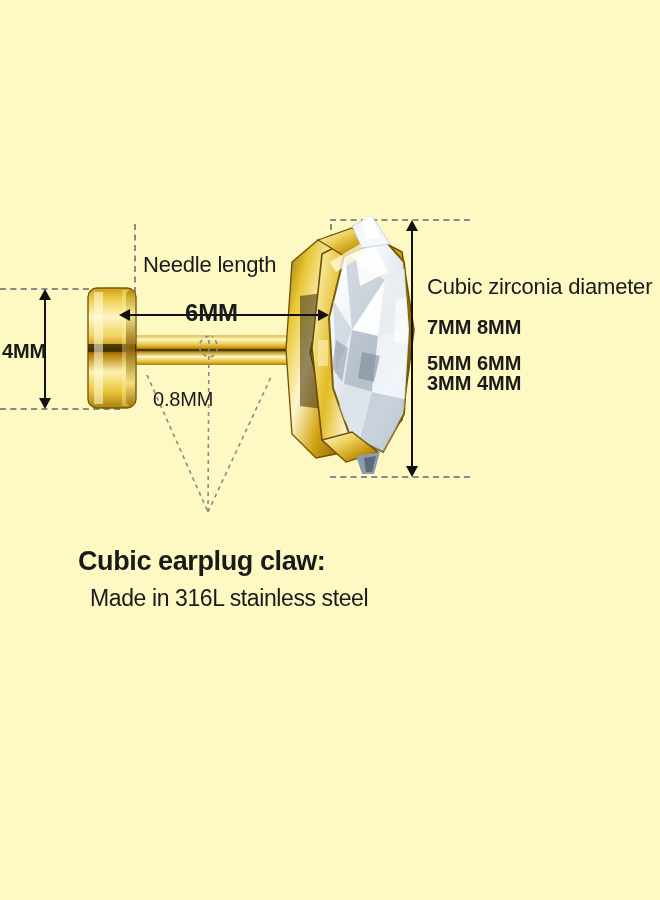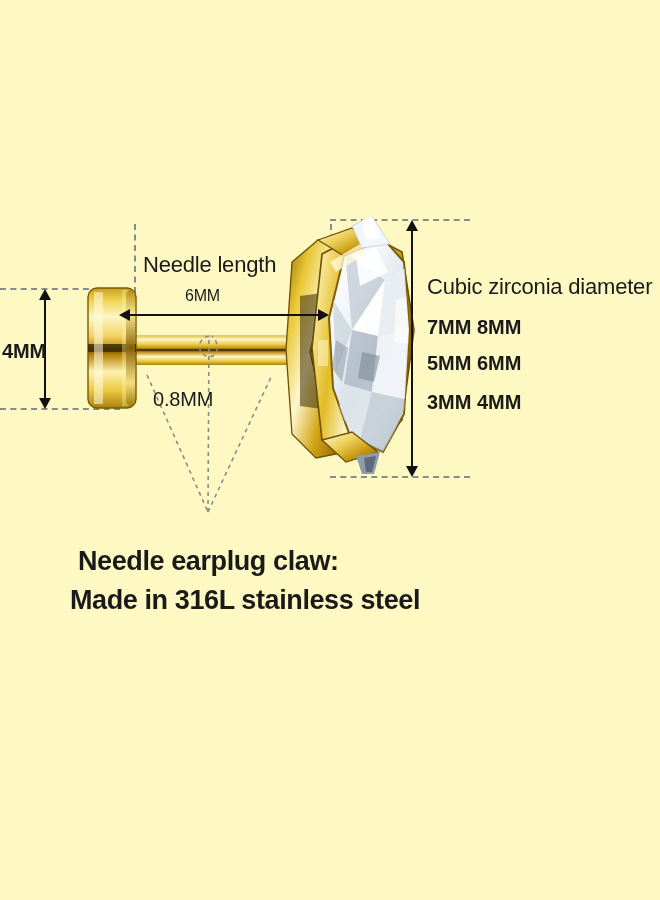--- a/index.html
+++ b/index.html
@@ -28,31 +28,31 @@
   .label {
     position: absolute;
     white-space: nowrap;
     color: #1a1a1a;
     font-family: "Liberation Sans", sans-serif;
     font-weight: 400;
     letter-spacing: -0.2px;
   }
 
   #needle-length-label { left: 143px; top: 252px; font-size: 22px; }
-  #needle-6mm-label    { left: 185px; top: 287px; font-size: 16px; }
+  #needle-6mm-label    { left: 185px; top: 299px; font-size: 24px; font-weight: bold; }
   #dim-4mm-label       { left: 2px;   top: 340px; font-size: 20px; font-weight: 600; }
   #dim-08mm-label      { left: 153px; top: 388px; font-size: 20px; }
 
   #cz-title-label      { left: 427px; top: 274px; font-size: 22px; }
   #cz-row-1            { left: 427px; top: 316px; font-size: 20px; font-weight: 600; letter-spacing: 0px; text-align: center; }
   #cz-row-2            { left: 427px; top: 352px; font-size: 20px; font-weight: 600; letter-spacing: 0px; text-align: right; }
-  #cz-row-3            { left: 427px; top: 391px; font-size: 20px; font-weight: 600; letter-spacing: 0px; }
+  #cz-row-3            { left: 427px; top: 372px; font-size: 20px; font-weight: 600; letter-spacing: 0px; }
 
   #caption-line-1 { left: 78px; top: 546px; font-size: 27px; font-weight: 700; letter-spacing: -0.4px; }
-  #caption-line-2 { left: 70px; top: 585px; font-size: 27px; font-weight: 700; letter-spacing: -0.4px; }
+  #caption-line-2 { left: 90px; top: 585px; font-size: 23px; font-weight: 400; letter-spacing: -0.4px; }
 
   
   .hdash {
     position: absolute;
     height: 0;
     border-top: 2px dashed #8a8a8a;
   }
   .vdash {
     position: absolute;
     width: 0;
@@ -281,17 +281,17 @@
   <div class="label" id="dim-08mm-label">0.8MM</div>
 
   <div class="label" id="cz-title-label">Cubic zirconia diameter</div>
 
   <div class="label" id="cz-row-1">7MM 8MM</div>
 
   <div class="label" id="cz-row-2">5MM 6MM</div>
 
   <div class="label" id="cz-row-3">3MM 4MM</div>
 
-  <div class="label" id="caption-line-1">Needle earplug claw:</div>
+  <div class="label" id="caption-line-1">Cubic earplug claw:</div>
 
   <div class="label" id="caption-line-2">Made in 316L stainless steel</div>
 
 </div>
 
 </body></html>

